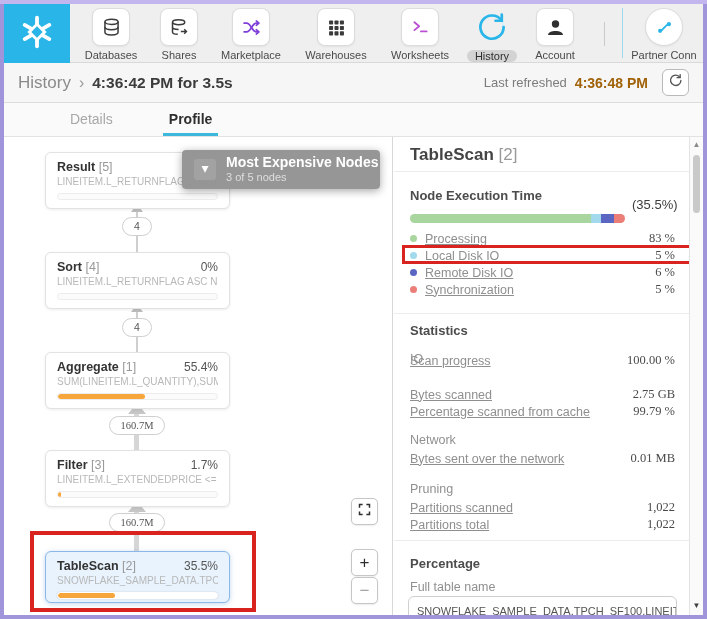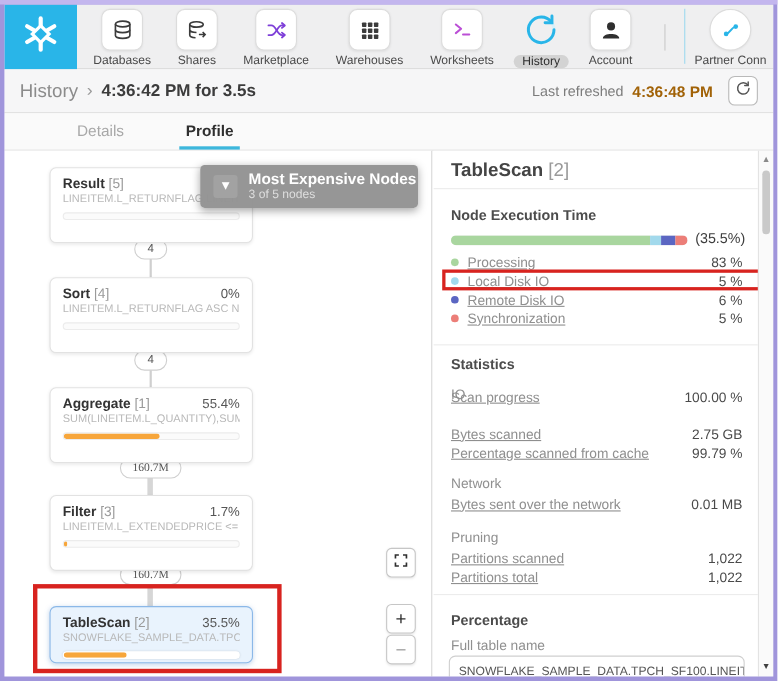--- a/index.html
+++ b/index.html
@@ -31,21 +31,21 @@
   .refreshbtn { width:27px; height:27px; background:#fff; border:1px solid #b9b9b9; border-radius:6px; display:flex; align-items:center; justify-content:center; cursor:pointer; margin-left:6px; }
 
   
   .tabsrow { position:absolute; left:4px; top:103px; right:4px; height:34px; background:#fafafa; border-bottom:1px solid #e2e2e2; display:flex; align-items:flex-end; padding-left:60px; }
   .tab { font-size:14px; padding:0 6px 9px; margin-right:44px; cursor:pointer; }
   .tab.inactive { color:#a8a8a8; }
   .tab.active { color:#2f2f2f; font-weight:bold; border-bottom:3px solid #3db7dc; padding-bottom:6px; }
 
   
   .canvas { position:absolute; left:4px; top:137px; width:389px; height:478px; background:#fff; border-right:1px solid #d8d8d8; }
-  .node { position:absolute; left:45px; width:185px; background:#fff; border:1px solid #e2e2e2; border-radius:6px; box-shadow:0 1px 3px rgba(0,0,0,.08); padding:7px 11px 20px; z-index:5; }
+  .node { position:absolute; left:45px; width:185px; background:#fff; border:1px solid #e2e2e2; border-radius:6px; box-shadow:0 1px 3px rgba(0,0,0,.08); padding:7px 11px 8px; z-index:5; }
   .node.selected { background:#e9f3fd; border:1px solid #8bb8e8; box-shadow:0 1px 5px rgba(90,140,200,.35); }
   .nrow { display:flex; align-items:baseline; font-size:12.5px; color:#333; }
   .nname b { font-weight:bold; color:#333; }
   .nidx { color:#9a9a9a; font-weight:normal; }
   .npct { margin-left:auto; font-size:12px; color:#555; }
   .nsub { font-size:10px; color:#b8b8b8; margin-top:2px; white-space:nowrap; overflow:hidden; }
   .ntrack { margin-top:6px; height:7px; background:#fbfbfb; border:1px solid #ececec; border-radius:4px; overflow:hidden; }
   .node.selected .ntrack { background:#fff; border-color:#fff; box-shadow:0 0 2px rgba(0,0,0,.15); }
   .nfill { height:100%; border-radius:4px; }
 
@@ -71,25 +71,25 @@
 
   
   .panel { position:absolute; left:394px; top:137px; width:295px; height:478px; background:#fff; overflow:hidden; }
   .p-title { position:absolute; left:16px; top:8px; font-size:17px; color:#444; }
   .p-title b { font-weight:bold; }
   .p-title .idx { color:#9a9a9a; }
   .pdiv { position:absolute; left:0; right:0; height:1px; background:#ececec; }
   .p-h { position:absolute; left:16px; font-size:13px; font-weight:bold; color:#4c4c4c; }
   .execbar { position:absolute; left:16px; top:77px; width:215px; height:9px; border-radius:5px; overflow:hidden; display:flex; background:#eee; }
   .execbar span { height:100%; }
-  .exectotal { position:absolute; left:238px; top:72px; font-size:13px; color:#3d3d3d; }
+  .exectotal { position:absolute; left:238px; top:60px; font-size:13px; color:#3d3d3d; }
   .lrow { position:absolute; left:16px; right:14px; height:17px; display:flex; align-items:center; }
   .dot { width:7px; height:7px; border-radius:50%; margin-right:8px; flex:none; }
   .llabel { font-size:12.5px; color:#8f8f8f;text-decoration:underline; }
-  .lval { margin-left:auto; font-size:12.5px; color:#4a4a4a; }
+  .lval { margin-left:auto; font-size:12.5px; color:#4a4a4a;font-family:Liberation Serif, serif; }
   .grplabel { position:absolute; left:16px; font-size:12.5px; color:#909090; }
   .srow { position:absolute; left:16px; right:14px; height:17px; display:flex; align-items:center; }
   .attrbox { position:absolute; left:14px; right:12px; top:459px; height:32px; border:1px solid #cfcfcf; border-radius:6px; background:#fff; padding:8px 8px; font-size:11px; color:#555; white-space:nowrap; overflow:hidden; }
 
   .scrollbar { position:absolute; left:689px; top:137px; width:14px; height:478px; background:#fafafa; border-left:1px solid #e3e3e3; z-index:60; }
   .sb-up { position:absolute; top:3px; left:0; right:0; text-align:center; font-size:8px; color:#8a8a8a; cursor:pointer; }
   .sb-dn { position:absolute; bottom:5px; left:0; right:0; text-align:center; font-size:8px; color:#3f3f3f; cursor:pointer; }
   .sb-thumb { position:absolute; left:3px; width:7px; top:18px; height:58px; background:#c9c9c9; border-radius:4px; cursor:pointer; }
 </style>
 </head>

